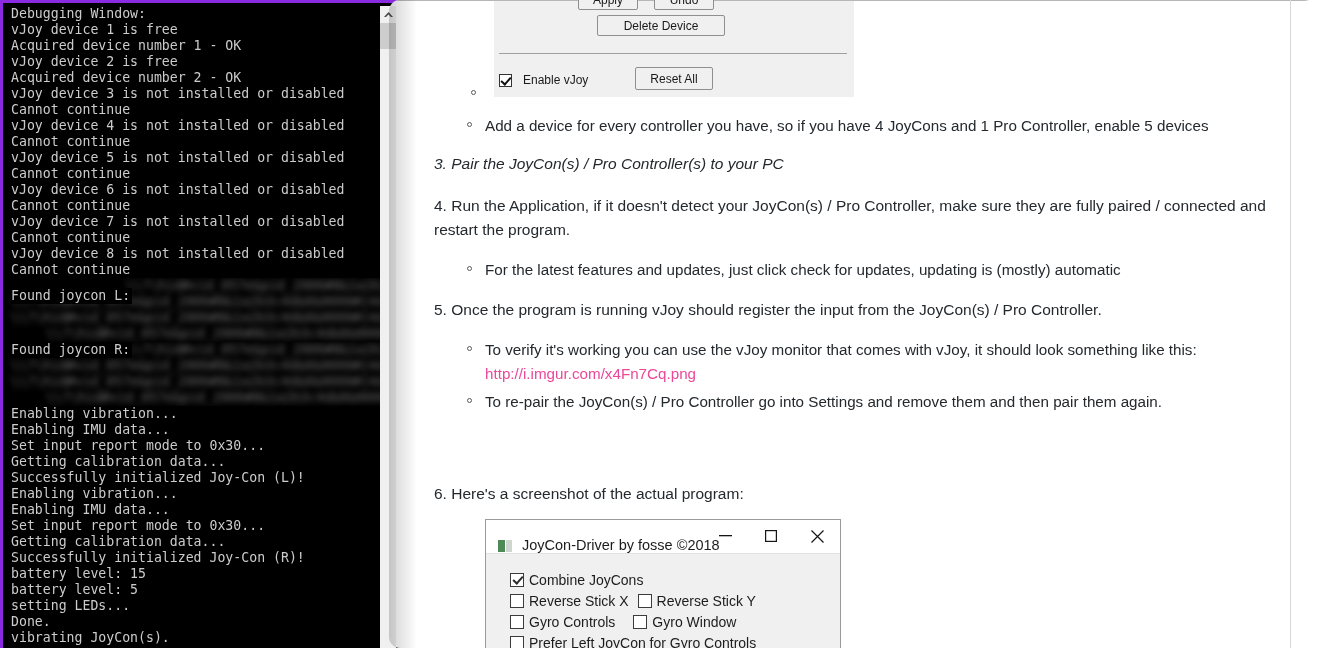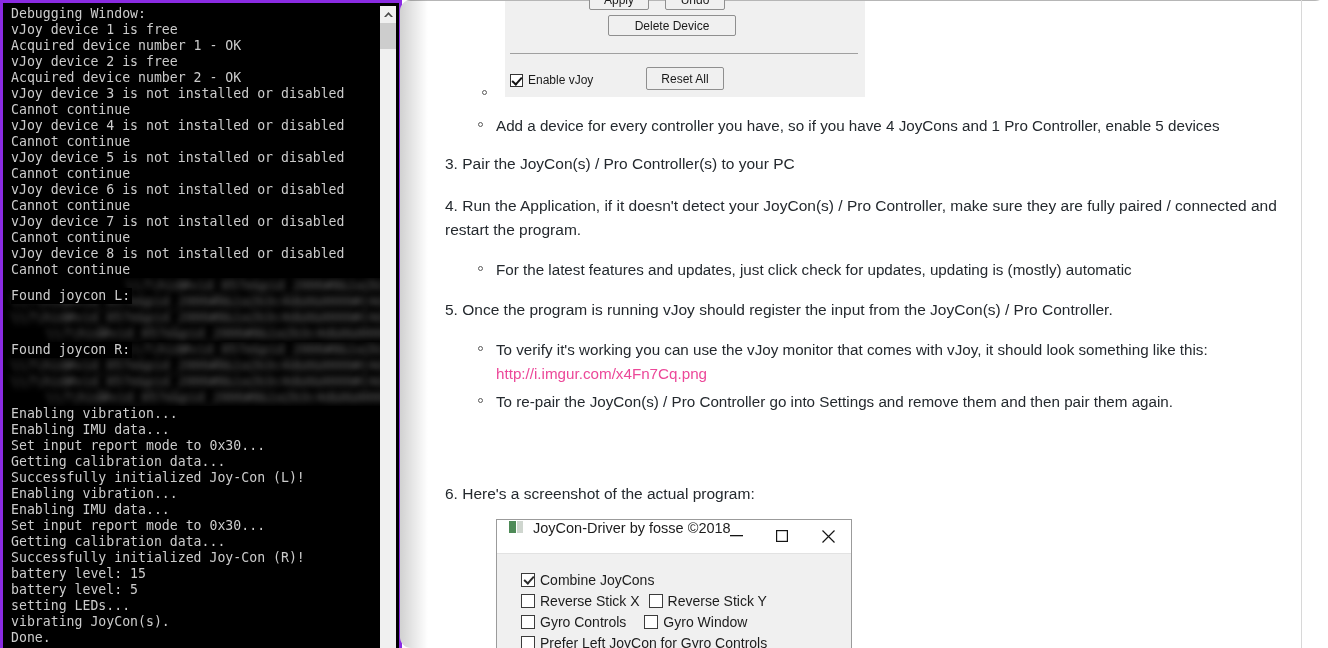--- a/index.html
+++ b/index.html
@@ -97,21 +97,21 @@
   #console-scroll-up svg { display:block; }
   #console-scroll-thumb {
     width: 16px;
     height: 26px;
     background: #cdcdcd;
   }
 
   
   #doc-pane {
     position: absolute;
-    left: 400px;
+    left: 389px;
     top: 0;
     width: 926px;
     height: 648px;
     background: #ffffff;
     overflow: hidden;
     border-radius: 11px;
   }
   #doc-right-rule {
     position: absolute;
     right: 24px;
@@ -165,21 +165,21 @@
   #vjoy-hr {
     position: absolute;
     left: 5px; top: 52px; width: 348px; height: 1px;
     background: #a0a0a0;
   }
   #vjoy-enable-row {
     position: absolute;
     left: 5px; top: 72px;
     display: flex;
     align-items: center;
-    gap: 5px;
+    gap: 11px;
   }
   .cb-win {
     width: 13px; height: 13px;
     border: 1px solid #333;
     background: #fff;
     box-sizing: border-box;
     position: relative;
     flex: 0 0 auto;
   }
   .cb-win.checked::after {
@@ -238,21 +238,21 @@
     background: #ffffff;
     border: 1px solid #9b9b9b;
     box-sizing: border-box;
   }
   #joycon-titlebar {
     position: relative;
     height: 33px;
     background: #ffffff;
     border-bottom: 1px solid #e2e2e2;
     display: flex;
-    align-items: flex-start;
+    align-items: flex-end;
   }
   #joycon-app-icon {
     margin-left: 12px;
     width: 15px; height: 14px;
     position: relative;
     flex: 0 0 auto;
   }
   #joycon-app-icon .sq1 {
     position: absolute; left: 0; top: 1px;
     width: 7px; height: 12px; background: #4e8a57;
@@ -365,22 +365,22 @@
     <div class="console-line">Getting calibration data...</div>
     <div class="console-line">Successfully initialized Joy-Con (L)!</div>
     <div class="console-line">Enabling vibration...</div>
     <div class="console-line">Enabling IMU data...</div>
     <div class="console-line">Set input report mode to 0x30...</div>
     <div class="console-line">Getting calibration data...</div>
     <div class="console-line">Successfully initialized Joy-Con (R)!</div>
     <div class="console-line">battery level: 15</div>
     <div class="console-line">battery level: 5</div>
     <div class="console-line">setting LEDs...</div>
+    <div class="console-line">Done.</div>
     <div class="console-line">vibrating JoyCon(s).</div>
-    <div class="console-line">Done.</div>
   </div>
 
   <div id="console-scrollbar">
     <div id="console-scroll-up">
       <svg width="9" height="6" viewBox="0 0 9 6">
           <path d="M4.5 0 L9 5 L7 5 L4.5 2.4 L2 5 L0 5 Z" fill="#4a4a4a"></path>
         </svg>
     </div>
     <div id="console-scroll-thumb"></div>
   </div>
@@ -402,21 +402,21 @@
     <div class="win-btn" id="vjoy-reset-btn">Reset All</div>
   </div>
 
   <div style="position:absolute; left:82px; top:90px; width:5px; height:5px; border:1px solid #5a5a5a; border-radius:50%; box-sizing:border-box;"></div>
 
   <div class="doc-bullet-item" style="left:96px; top:114px; width:816px;">
     <span class="bullet-dot"></span>
     <span>Add a device for every controller you have, so if you have 4 JoyCons and 1 Pro Controller, enable 5 devices</span>
   </div>
 
-  <div class="doc-num-item" style="left:45px; top:152px; width:860px;">
+  <div class="doc-num-item" style="left:45px; top:152px; width:860px;font-style:italic;">
     <span class="num">3.</span>
     <span>Pair the JoyCon(s) / Pro Controller(s) to your PC</span>
   </div>
 
   <div class="doc-num-item" style="left:45px; top:194px; width:866px; text-indent:0;">
     <span class="num">4.</span>
     <span>Run the Application, if it doesn't detect your JoyCon(s) / Pro Controller, make sure they are fully paired / connected and restart the program.</span>
   </div>
 
   <div class="doc-bullet-item" style="left:96px; top:258px; width:816px;">

